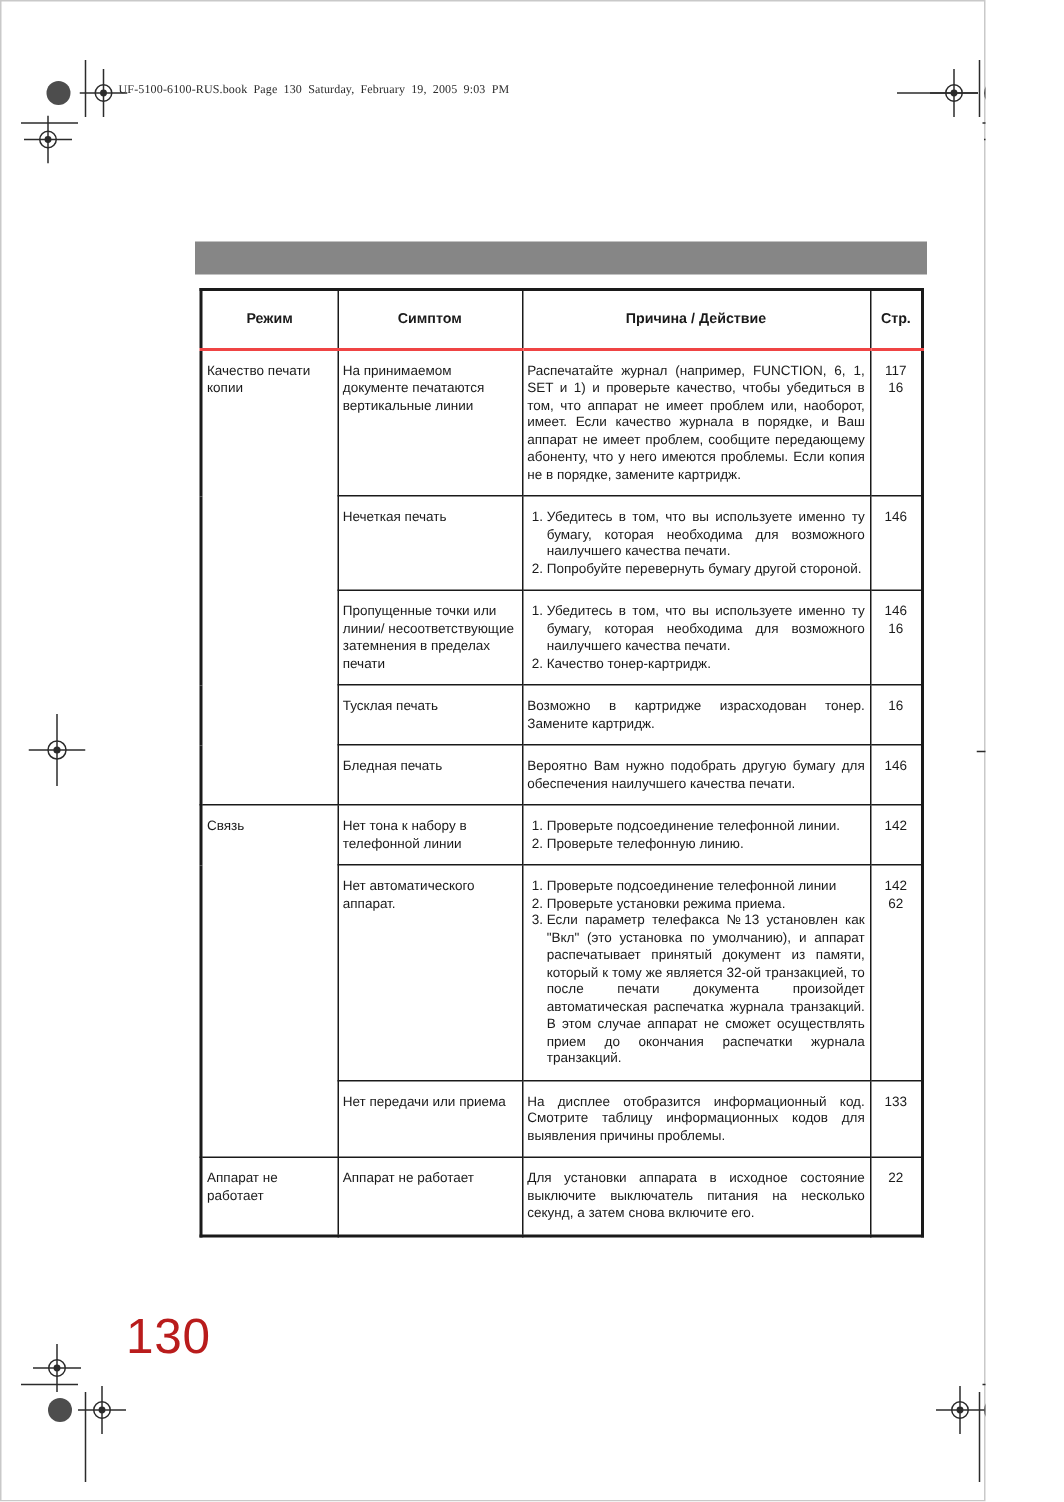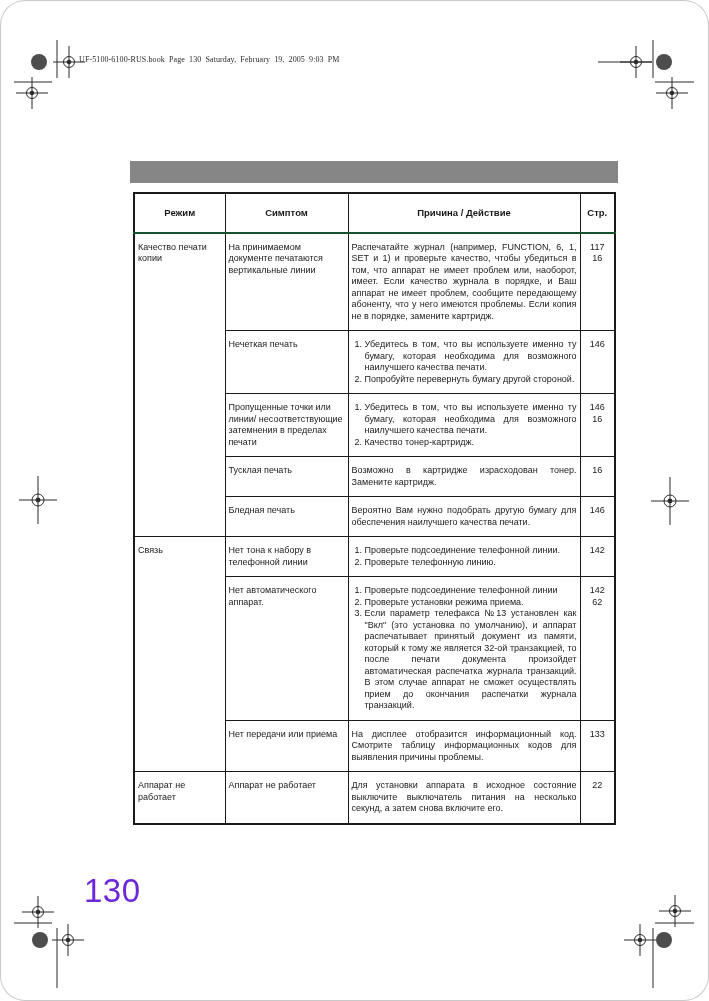--- a/index.html
+++ b/index.html
@@ -1,49 +1,49 @@
 <!DOCTYPE html>
 <html><head>
 <meta charset="utf-8">
 <style>
   html,body { margin:0; padding:0; background:#fff; }
   .page {
-    position:relative; width:709px; height:1001px; background:#ffffff;
+    position:relative; width:657px; height:1001px; background:#ffffff;
     overflow:hidden; box-shadow: inset 0 0 0 1px #c9c9c9;
-    font-family:"Liberation Sans", sans-serif; color:#1a1a1a;border-radius:25px;
+    font-family:"Liberation Sans", sans-serif; color:#1a1a1a;
   }
   .marks { position:absolute; left:0; top:0; width:709px; height:1001px; pointer-events:none; }
   .book-header {
     position:absolute; left:79px; top:55px;
     font-family:"Liberation Serif", serif; font-size:8px; color:#2b2b2b;
     word-spacing:2px; letter-spacing:0.1px; white-space:nowrap;
   }
   .title {
     position:absolute; left:126px; top:125px; margin:0;
     font-size:20px; font-weight:bold; color:#5d97c8; white-space:nowrap;
   }
   .bar { position:absolute; left:130px; top:161px; width:488px; height:22px; background:#868686; }
   table.tbl {
     position:absolute; left:133px; top:192px; width:481px;
     border-collapse:collapse; table-layout:fixed;
     font-size:9px; line-height:11.5px; border:2px solid #1a1a1a;
   }
   .tbl th, .tbl td { border:1px solid #1a1a1a; vertical-align:top; padding:8px 3px; }
   .tbl thead th {
-    border-bottom:2px solid #14532d; font-size:9.5px; font-weight:bold;
+    border-bottom:2px solid #ef4444; font-size:9.5px; font-weight:bold;
     text-align:center; vertical-align:middle; padding:13px 3px;
   }
   .tbl thead th.left { text-align:center; }
   td.cause { text-align:justify; }
   td.pg { text-align:center; white-space:pre-line; }
   ol.cl { margin:0; padding-left:13px; }
   ol.cl li { text-align:justify; }
   .page-number {
     position:absolute; left:84px; top:872px;
-    font-size:33px; color:#6d28d9; letter-spacing:0.5px;
+    font-size:33px; color:#b91c1c; letter-spacing:0.5px;
   }
 </style>
 </head>
 <body>
 
 <div class="page">
 
   <svg class="marks" width="709" height="1001" viewBox="0 0 709 1001" xmlns="http://www.w3.org/2000/svg">
     <defs>
       <symbol id="tgt" viewBox="-16 -16 32 32">

